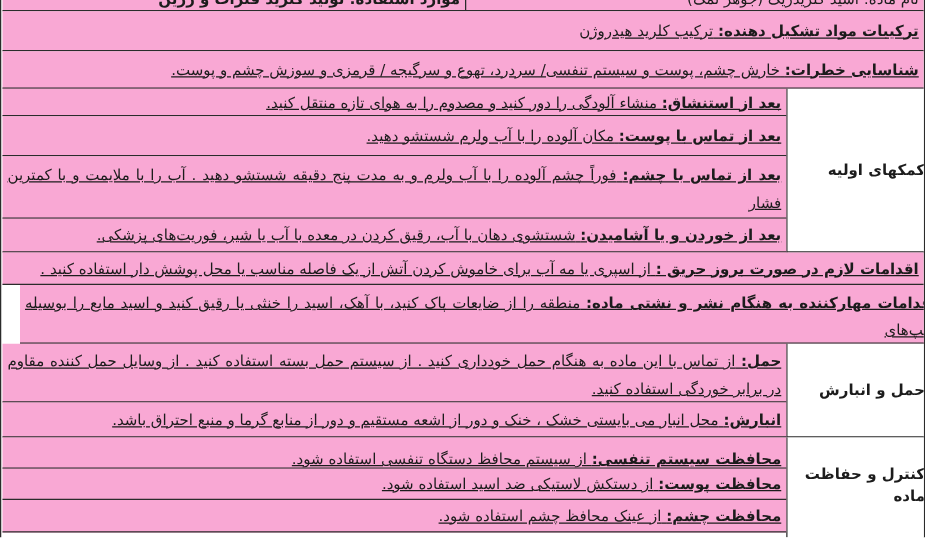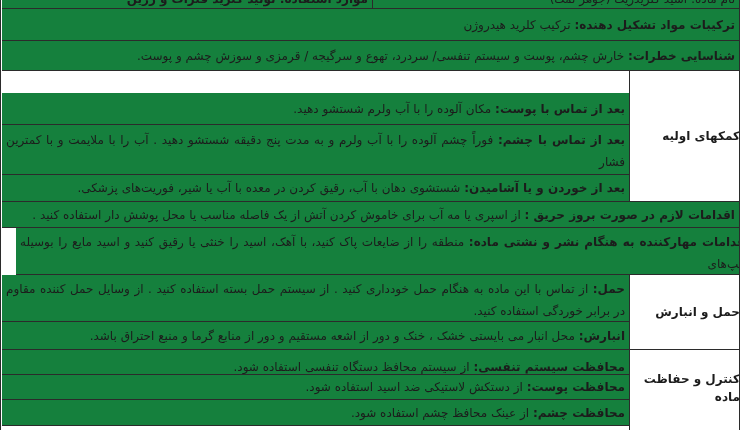--- a/index.html
+++ b/index.html
@@ -14,21 +14,22 @@
     border-left:1px solid #2b2b2b;
     border-right:1px solid #2b2b2b;
     box-sizing:border-box;
     font-size:12px;
   }
   .row{
     position:absolute;
     box-sizing:border-box;
     border-bottom:1px solid #2b2b2b;
     overflow:hidden;
-    background:#15803d;
+    background:#f9a8d4;
+    text-decoration:underline;
   }
   .row .line{white-space:nowrap;}
   .lbl{font-weight:bold;}
   .txt{font-weight:normal;}
   .just{text-align:justify;text-align-last:justify;white-space:normal;}
   .cent{text-align:center;}
   .rightal{text-align:right;}
   .vcenter{display:flex;align-items:center;}
   .vcenter > div{width:100%;}
   .seccell{
@@ -71,20 +72,26 @@
     <div class="rightal line">
       <span class="lbl">شناسایی خطرات:</span>
       <span class="txt">خارش چشم، پوست و سیستم تنفسی/ سردرد، تهوع و سرگیجه / قرمزی و سوزش چشم و پوست.</span>
     </div>
   </div>
 
   <div class="seccell vcenter" style="top:71px;height:131px;border-bottom:1px solid #2b2b2b;">
     <div class="t">کمکهای اولیه</div>
   </div>
 
+  <div class="row vcenter pad" style="top:71px;left:1px;width:627px;height:22px;">
+    <div class="rightal line">
+      <span class="lbl">بعد از استنشاق:</span>
+      <span class="txt">منشاء آلودگی را دور کنید و مصدوم را به هوای تازه منتقل کنید.</span>
+    </div>
+  </div>
 
   <div class="row vcenter pad" style="top:93px;left:1px;width:627px;height:32px;">
     <div class="rightal line">
       <span class="lbl">بعد از تماس با پوست:</span>
       <span class="txt">مکان آلوده را با آب ولرم شستشو دهید.</span>
     </div>
   </div>
 
   <div class="row pad" style="top:125px;left:1px;width:627px;height:50px;padding-top:4px;line-height:22px;">
     <div class="just">

